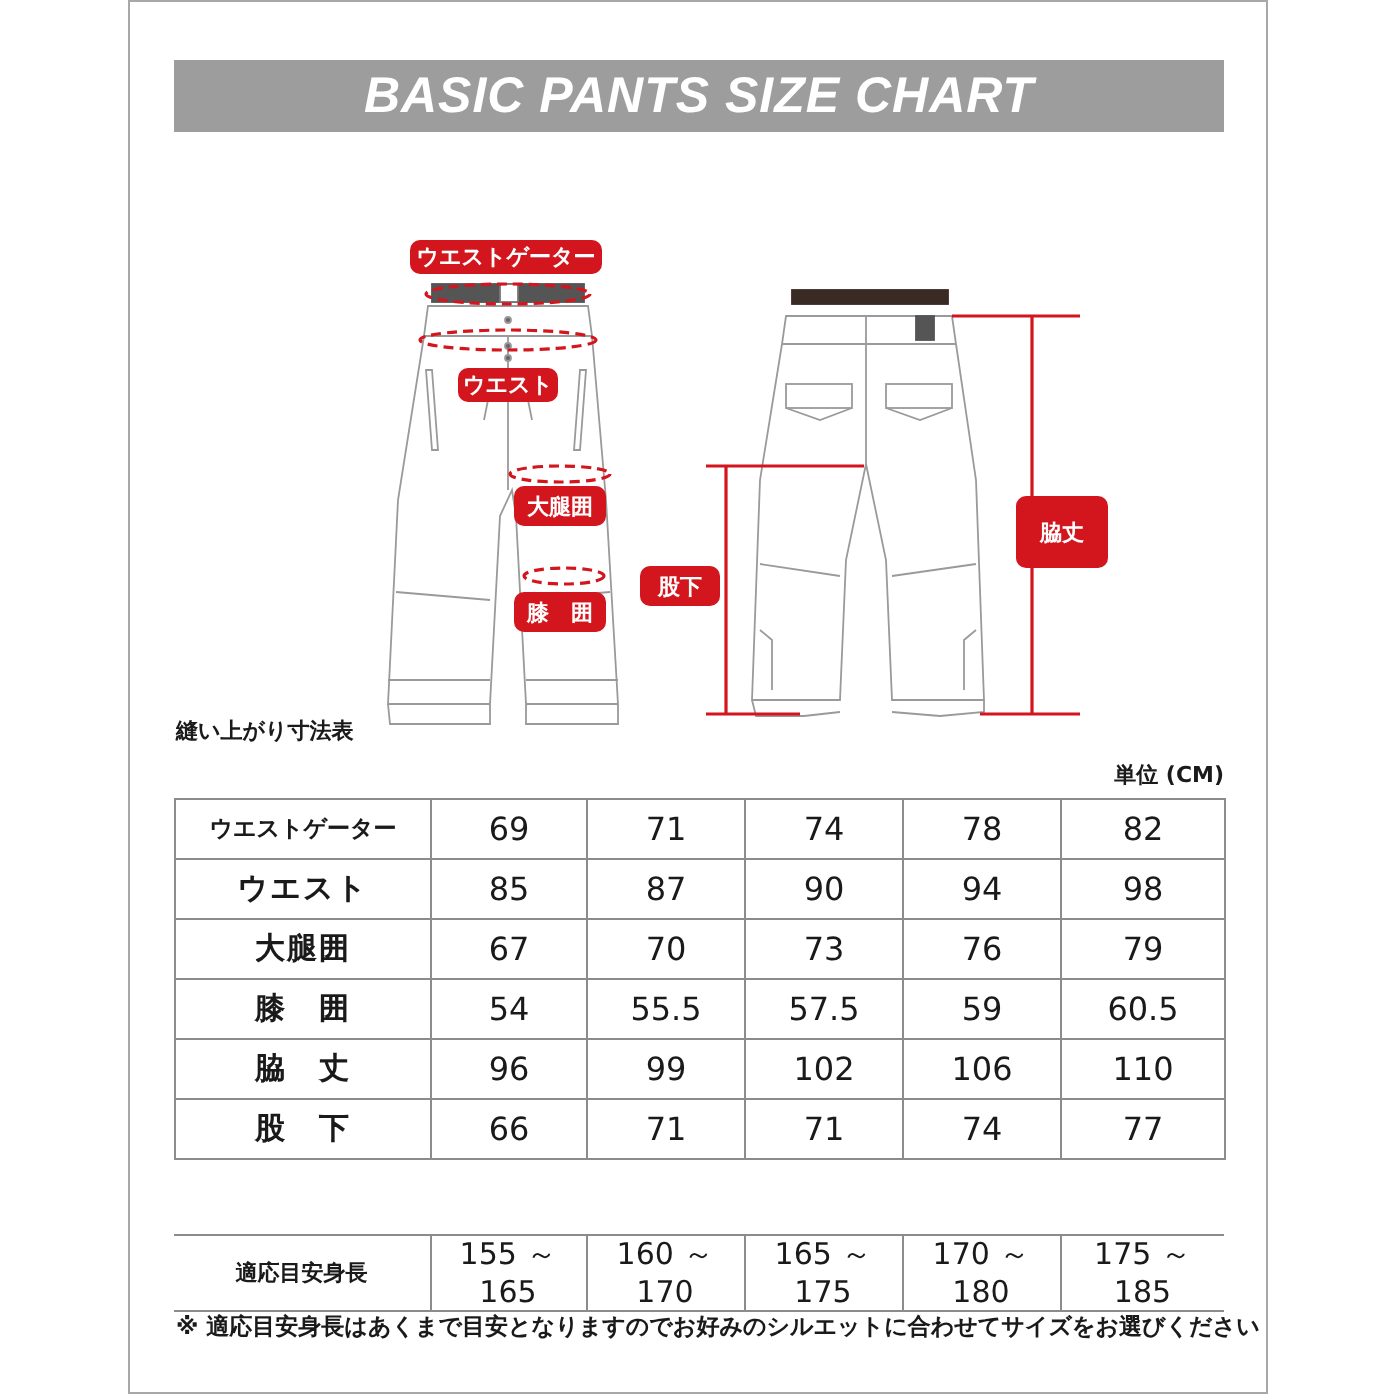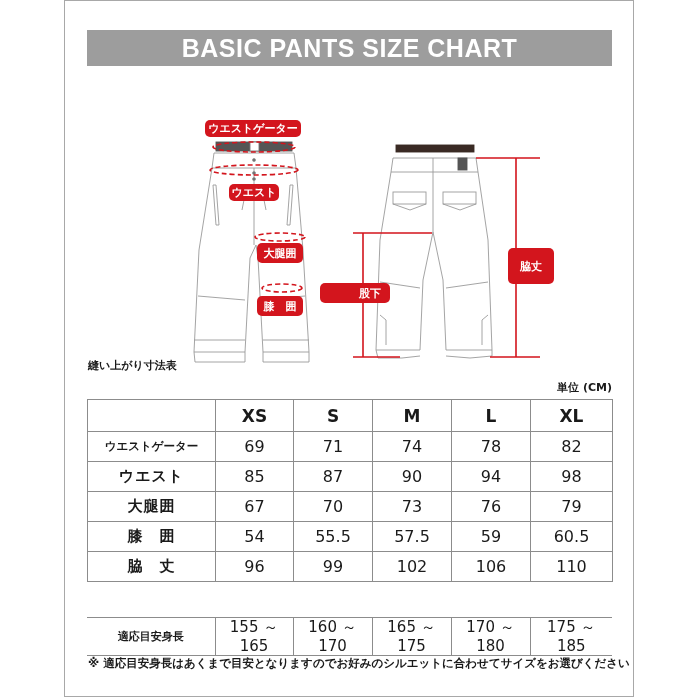--- a/index.html
+++ b/index.html
@@ -2,21 +2,21 @@
 <html><head>
 <meta charset="utf-8">
 <style>
   html, body { margin:0; padding:0; background:#ffffff; }
   body { width:700px; height:700px; position:relative; overflow:hidden;
          font-family:"DejaVu Sans", "Liberation Sans", sans-serif; color:#1a1a1a; }
   .frame { position:absolute; left:64px; top:0; width:570px; height:697px;
            border:1px solid #a8a8a8; border-top:1px solid #a8a8a8; box-sizing:border-box; }
   .banner { position:absolute; left:87px; top:30px; width:525px; height:36px;
             background:#9d9d9d; color:#ffffff; display:flex; align-items:center; justify-content:center;
-            font-family:"Liberation Sans", sans-serif; font-weight:bold; font-size:25px; letter-spacing:0.5px; }
+            font-family:"Liberation Sans", sans-serif; font-weight:bold; font-size:25px; letter-spacing:0.5px;font-style:italic; }
   .illus { position:absolute; left:0; top:0; width:700px; height:380px; }
   .red-tag { position:absolute; background:#d3151d; color:#fff; font-weight:bold; font-size:11px;
              border-radius:5px; display:flex; align-items:center; justify-content:center; white-space:nowrap; }
   .caption-left { position:absolute; left:88px; top:358px; font-size:11px; font-weight:bold; }
   .caption-right { position:absolute; right:88px; top:380px; font-size:11px; font-weight:bold; }
   table.size { position:absolute; left:87px; top:399px; width:525px; border-collapse:collapse; table-layout:fixed; }
   table.size td { border:1px solid #8c8c8c; height:29px; text-align:center; vertical-align:middle;
                   font-size:16px; padding:0; }
   table.size tr.head td { height:31px; font-weight:bold; font-size:17px; }
   table.size td.lbl { font-weight:bold; font-size:15px; letter-spacing:1px; }
@@ -79,44 +79,36 @@
     <path d="M353 233 L432 233 M363 233 L363 357 M353 357 L400 357"></path>
 
     <path d="M476 158 L540 158 M516 158 L516 357 M490 357 L540 357"></path>
   </g>
 </svg>
 
 <div class="red-tag" style="left:205px;top:120px;width:96px;height:17px;">ウエストゲーター</div>
 <div class="red-tag" style="left:229px;top:184px;width:50px;height:17px;">ウエスト</div>
 <div class="red-tag" style="left:257px;top:243px;width:46px;height:20px;">大腿囲</div>
 <div class="red-tag" style="left:257px;top:296px;width:46px;height:20px;">膝　囲</div>
-<div class="red-tag" style="left:320px;top:283px;width:40px;height:20px;padding-left:30px;">股下</div>
+<div class="red-tag" style="left:320px;top:283px;width:40px;height:20px;">股下</div>
 <div class="red-tag" style="left:508px;top:248px;width:46px;height:36px;">脇丈</div>
 
 <div class="caption-left">縫い上がり寸法表</div>
 <div class="caption-right">単位 (CM)</div>
 
 <table class="size">
   <colgroup>
     <col style="width:128px">
       <col style="width:78px">
       <col style="width:79px">
       <col style="width:79px">
       <col style="width:79px">
       <col style="width:82px">
   </colgroup>
   <tbody>
-      <tr class="head">
-    <td></td>
-    <td>XS</td>
-    <td>S</td>
-    <td>M</td>
-    <td>L</td>
-    <td>XL</td>
-  </tr>
   <tr>
     <td class="lbl small">ウエストゲーター</td>
     <td>69</td>
     <td>71</td>
     <td>74</td>
     <td>78</td>
     <td>82</td>
   </tr>
   <tr>
     <td class="lbl">ウエスト</td>
@@ -143,20 +135,28 @@
     <td>60.5</td>
   </tr>
   <tr>
     <td class="lbl">脇　丈</td>
     <td>96</td>
     <td>99</td>
     <td>102</td>
     <td>106</td>
     <td>110</td>
   </tr>
+  <tr>
+    <td class="lbl">股　下</td>
+    <td>66</td>
+    <td>71</td>
+    <td>71</td>
+    <td>74</td>
+    <td>77</td>
+  </tr>
 </tbody>
   </table>
 
 <table class="height">
   <colgroup>
     <col style="width:128px">
       <col style="width:78px">
       <col style="width:79px">
       <col style="width:79px">
       <col style="width:79px">

